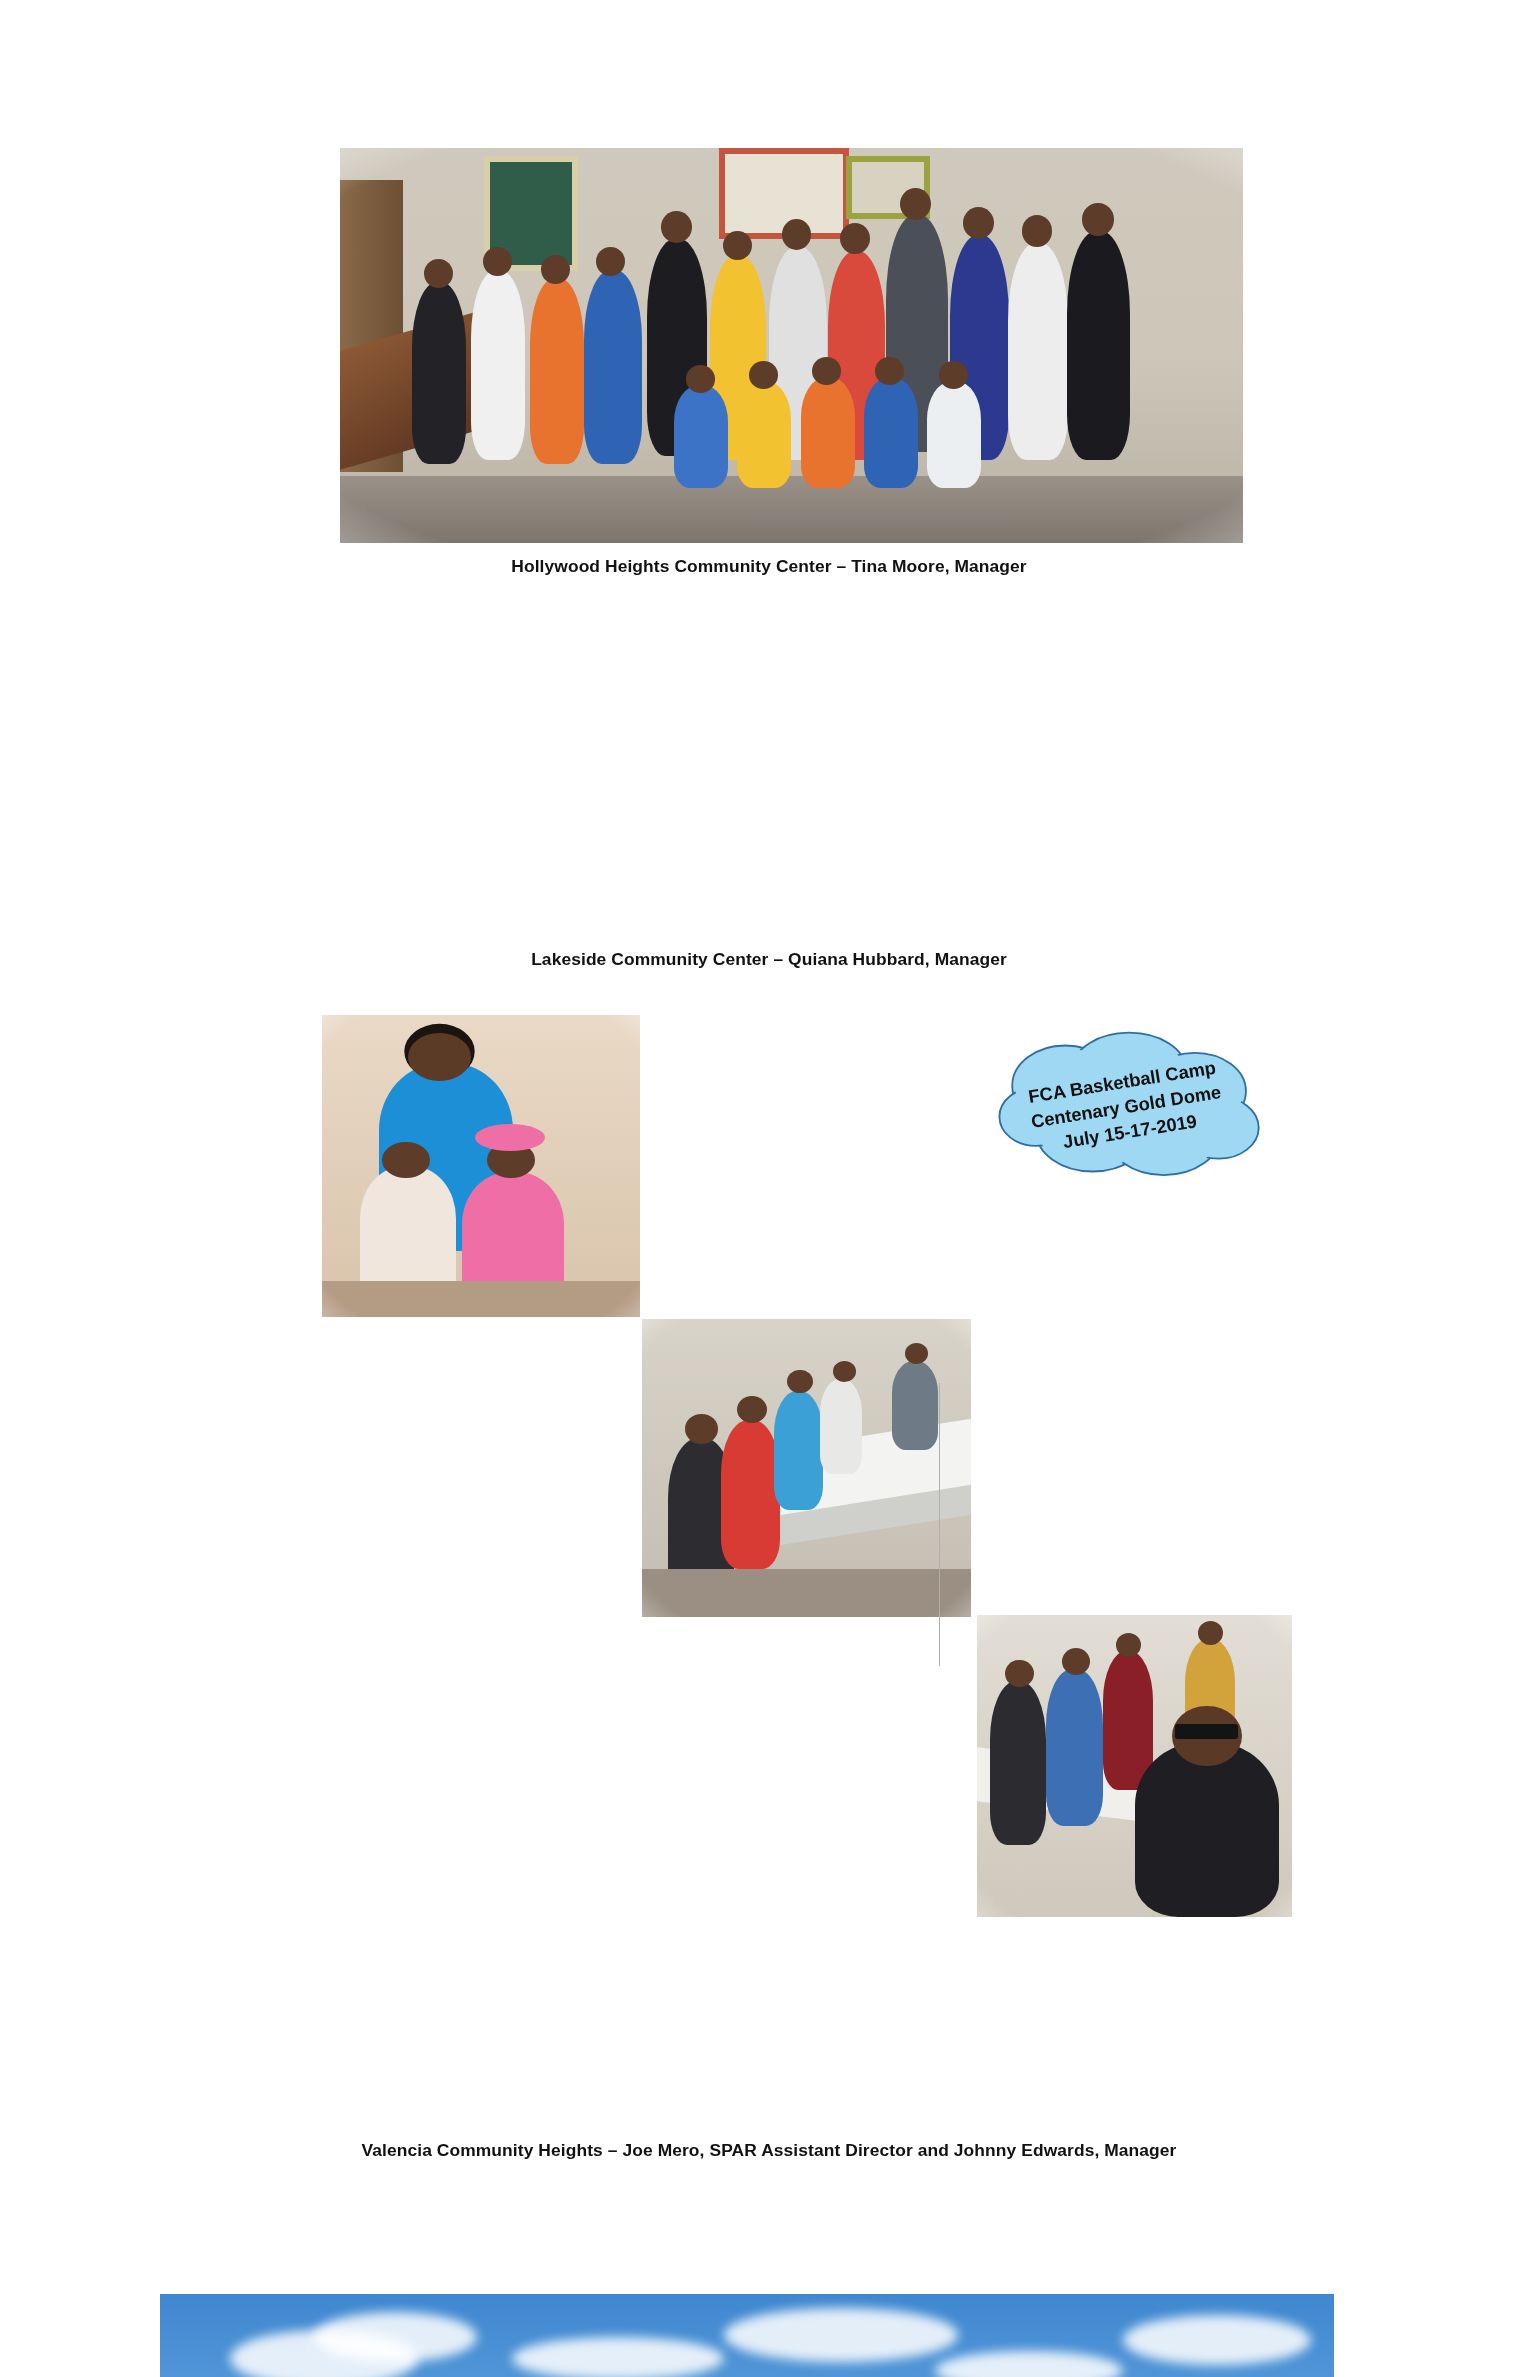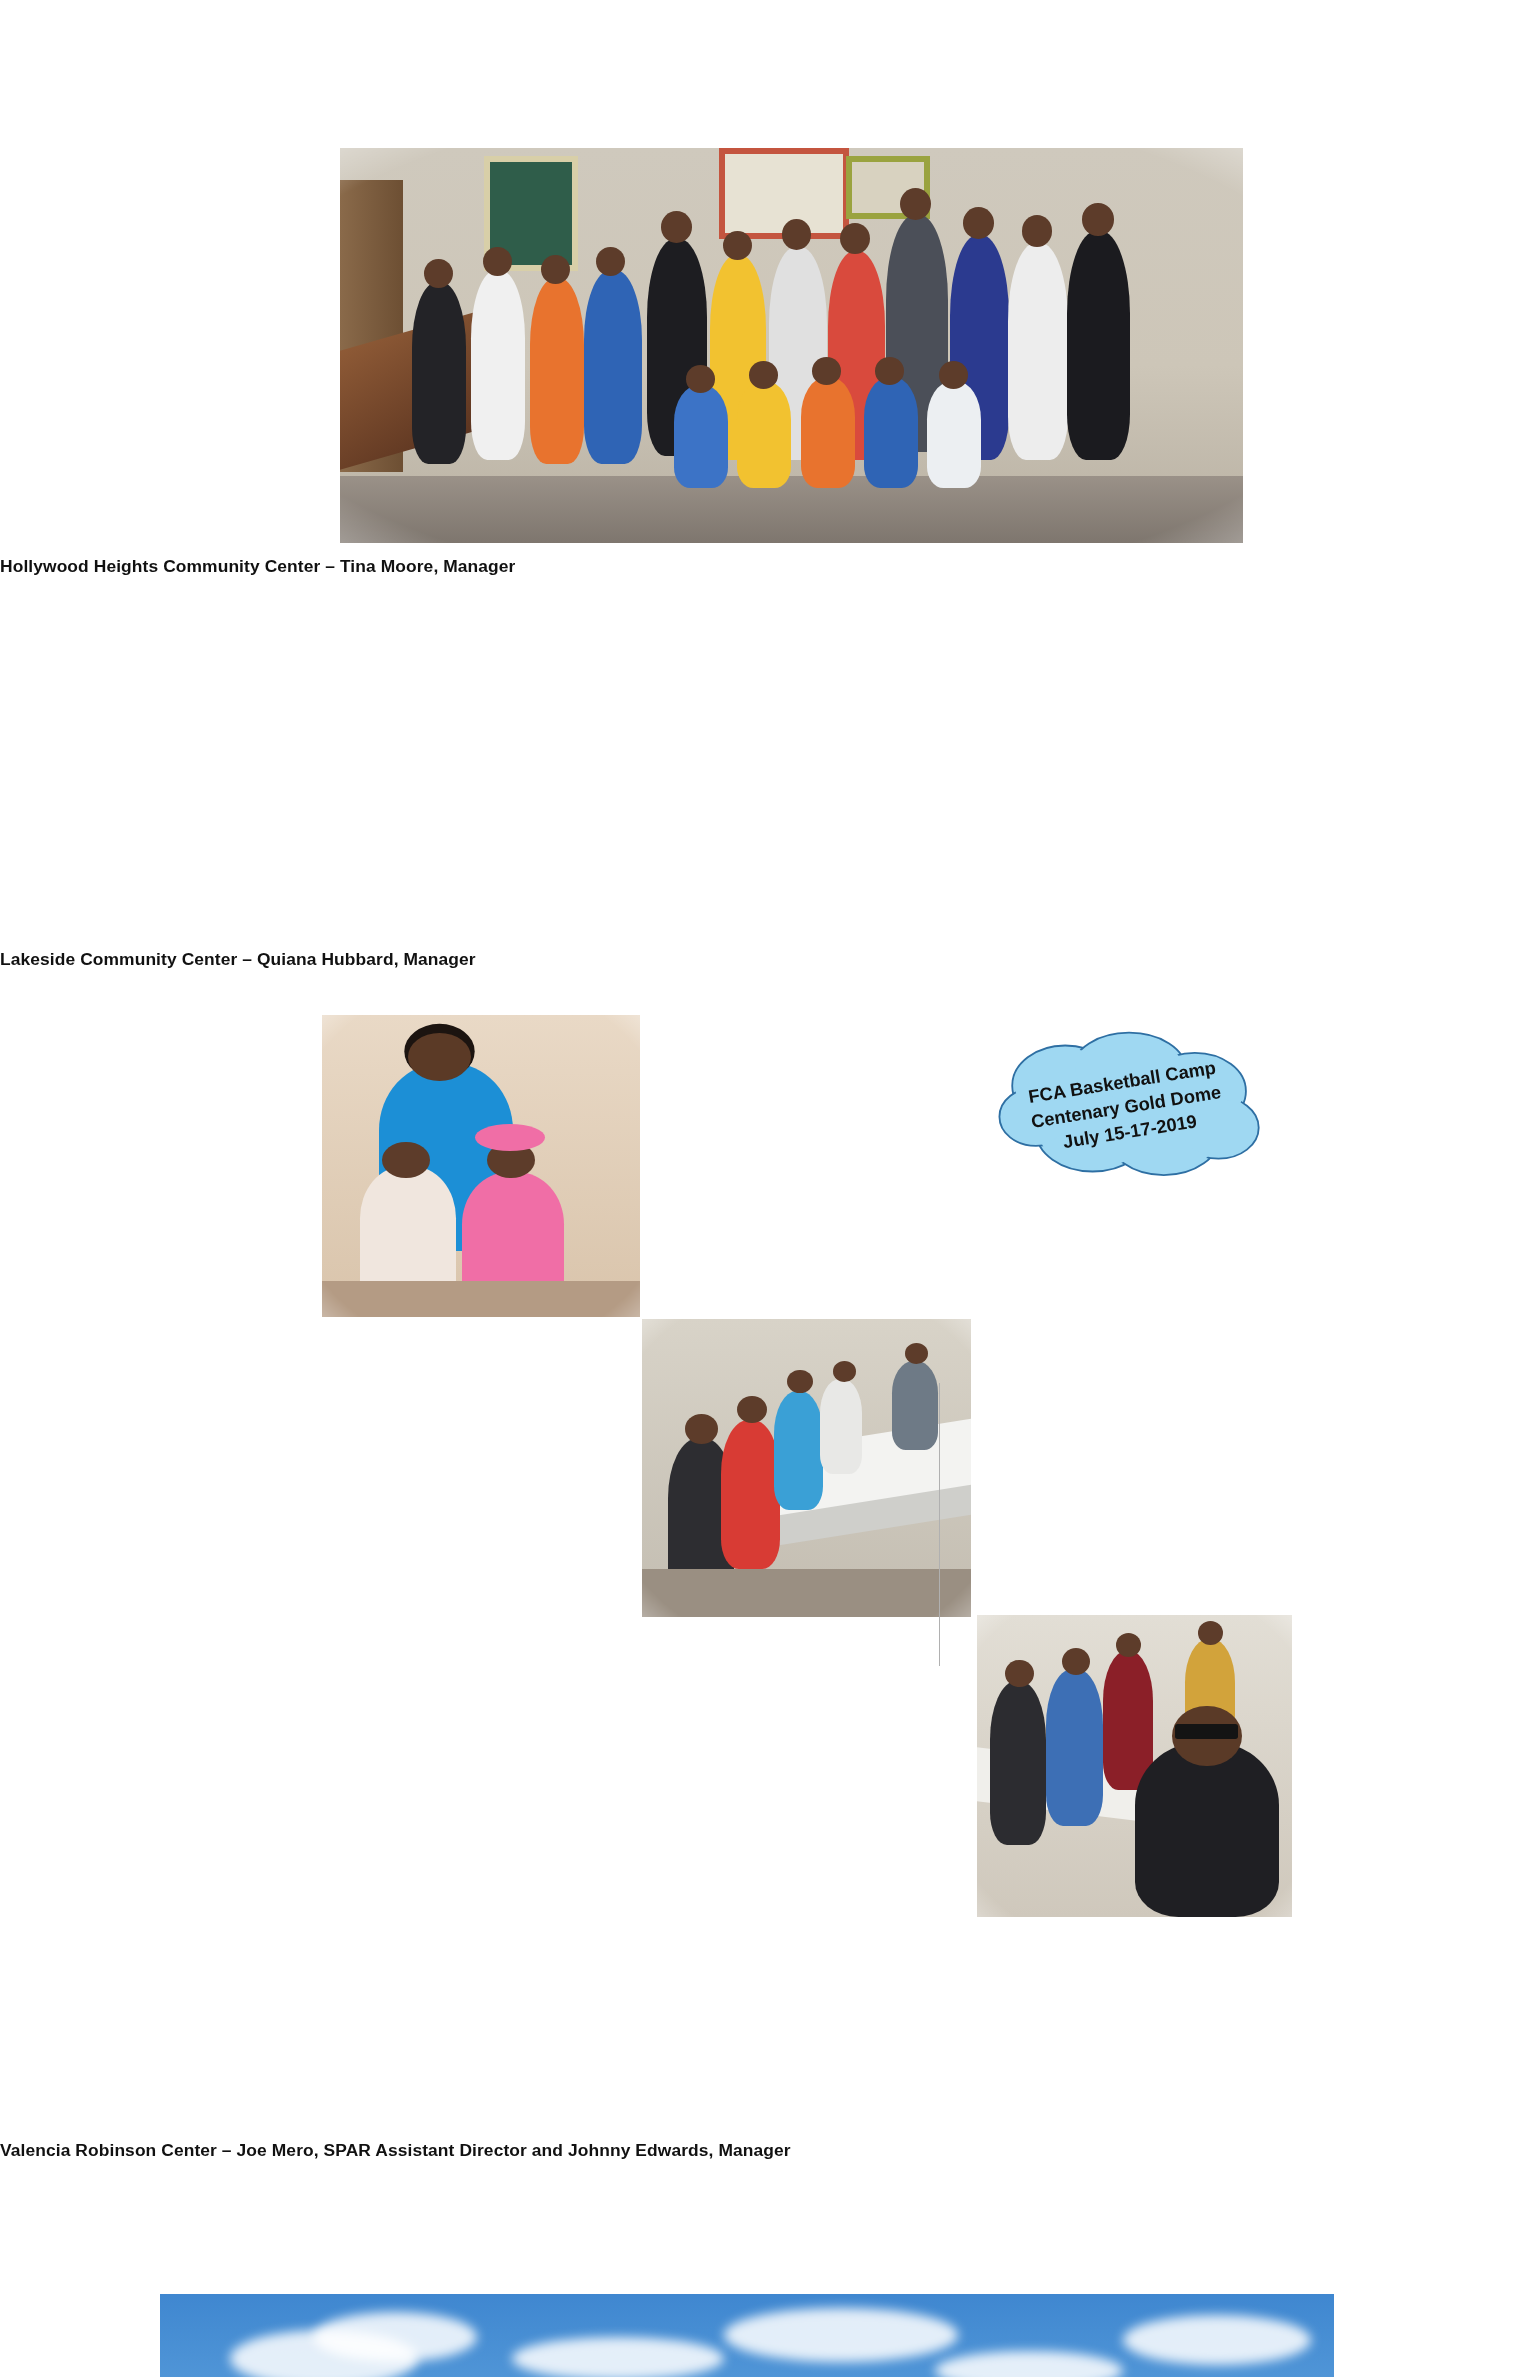--- a/index.html
+++ b/index.html
@@ -30,20 +30,21 @@
     background: #b9bcc0;
   }
   .photo.soft {
     
     -webkit-mask-image: radial-gradient(ellipse 92% 92% at 50% 50%, #000 68%, rgba(0,0,0,0) 100%);
     mask-image: radial-gradient(ellipse 92% 92% at 50% 50%, #000 68%, rgba(0,0,0,0) 100%);
   }
 
   .caption {
     position: absolute;
+    text-align: center;
     font-weight: bold;
     font-size: 17.4px;
     letter-spacing: 0.1px;
     color: #111;
     width: 100%;
     left: 0;
   }
 
   
   .wall {
@@ -261,16 +262,16 @@
     <div class="cloudtext">
       <div>FCA Basketball Camp</div>
       <div>Centenary Gold Dome</div>
       <div>July 15-17-2019</div>
     </div>
   </div>
 
   <div id="photo4sep"></div>
 
 
-  <div class="caption" id="cap4">Valencia Robinson Center – Joe Mero, SPAR Assistant Director and Johnny Edwards, Manager</div>
+  <div class="caption" id="cap4">Valencia Community Heights – Joe Mero, SPAR Assistant Director and Johnny Edwards, Manager</div>
 
 </div>
 
 
 </body></html>

